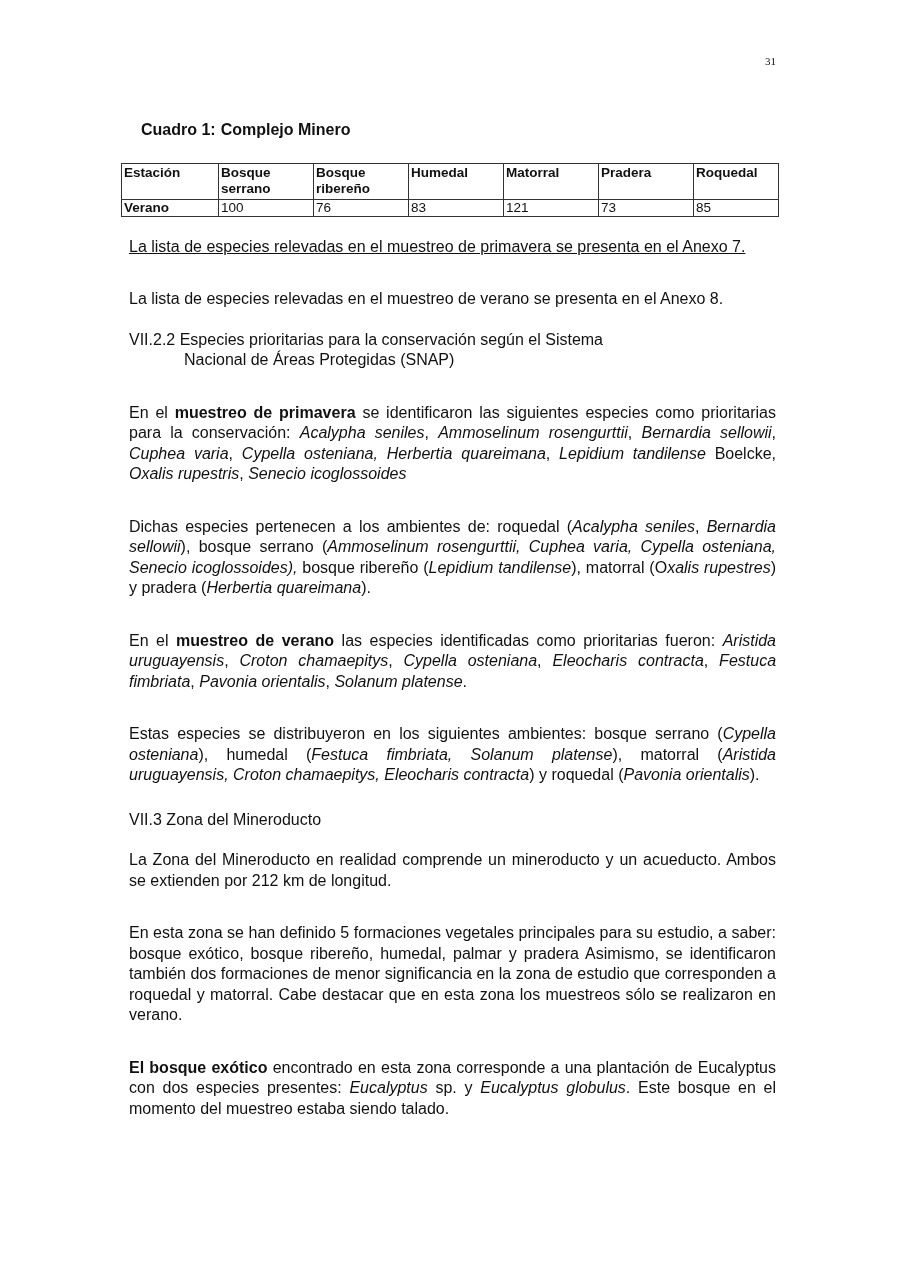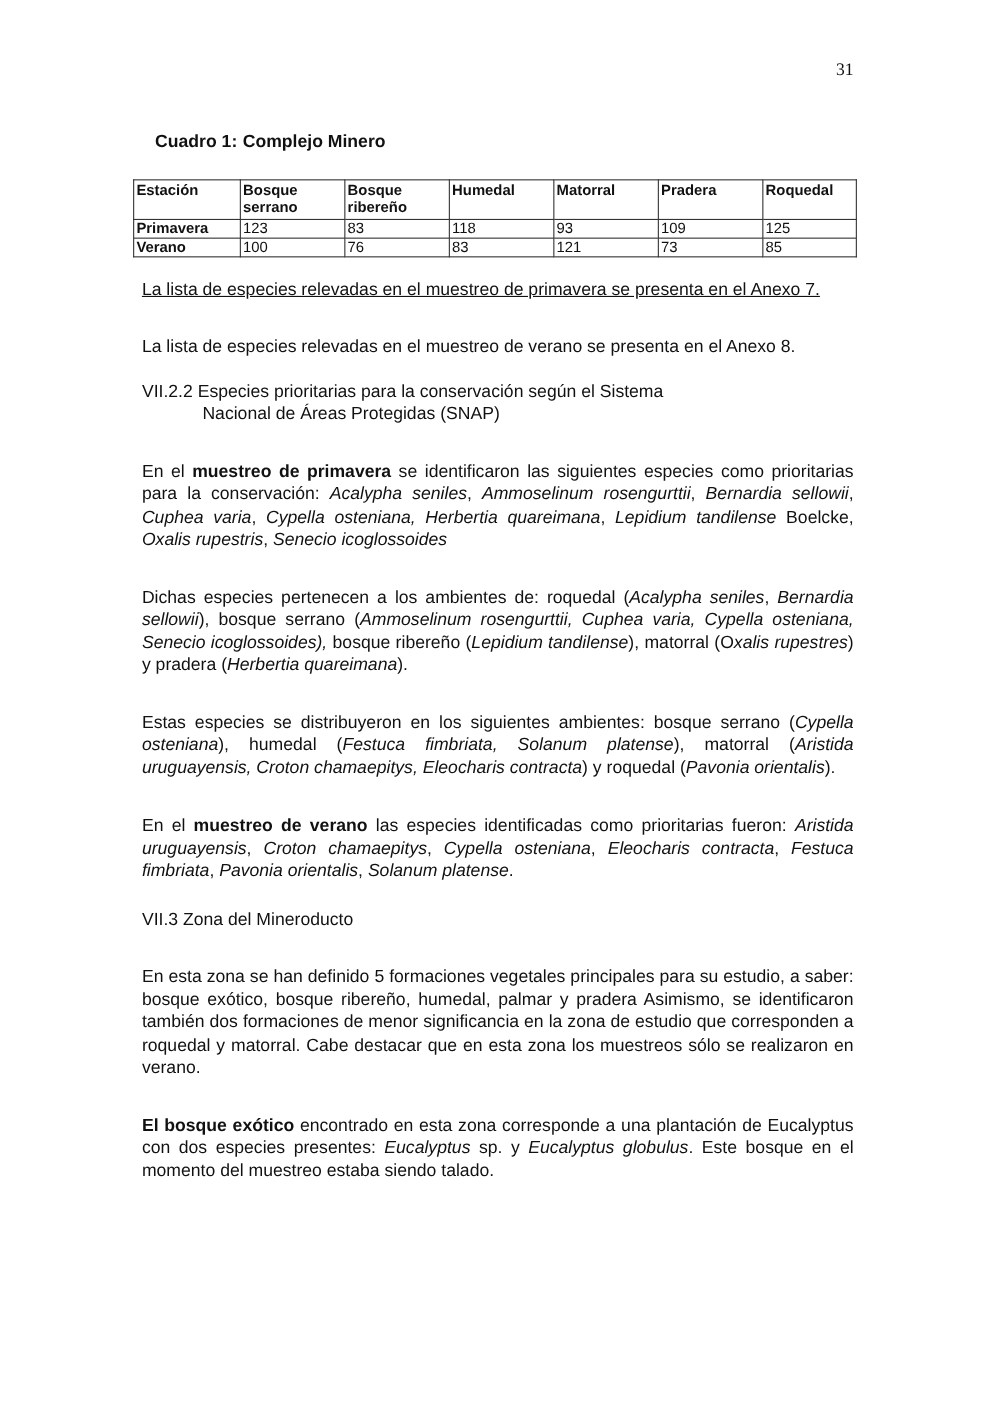--- a/index.html
+++ b/index.html
@@ -1,19 +1,19 @@
 <!DOCTYPE html>
 <html><head>
 <meta charset="utf-8">
 <style>
   html, body { margin: 0; padding: 0; background: #ffffff; }
   body { width: 905px; height: 1280px; position: relative; overflow: hidden; color: #111; }
   .page-number {
     position: absolute; top: 55px; left: 740px; width: 36px; text-align: right;
-    font-family: "Liberation Serif", serif; font-size: 16px;
+    font-family: "Liberation Serif", serif; font-size: 11px;
   }
   .content {
     position: absolute; left: 129px; top: 108px; width: 647px;
     font-family: "Liberation Sans", sans-serif; font-size: 16px; line-height: 20.5px;
   }
   .caption {
     font-weight: bold; font-size: 16px; line-height: 20.5px; margin: 12px;
     display: flex; text-align: justify;
   }
   .caption .lbl { white-space: nowrap; padding-right: 5px; }
@@ -62,29 +62,20 @@
         <th style="width:90px">Bosque serrano</th>
         <th style="width:90px">Bosque ribereño</th>
         <th style="width:90px">Humedal</th>
         <th style="width:90px">Matorral</th>
         <th style="width:90px">Pradera</th>
         <th>Roquedal</th>
       </tr>
     </thead>
     <tbody>
       <tr>
-        <td class="rowhead">Primavera</td>
-        <td>123</td>
-        <td>83</td>
-        <td>118</td>
-        <td>93</td>
-        <td>109</td>
-        <td>125</td>
-      </tr>
-      <tr>
         <td class="rowhead">Verano</td>
         <td>100</td>
         <td>76</td>
         <td>83</td>
         <td>121</td>
         <td>73</td>
         <td>85</td>
       </tr>
     </tbody>
   </table>
@@ -94,22 +85,23 @@
 
   <h2 class="h-snap">
     <span>VII.2.2 Especies prioritarias para la conservación según el Sistema</span>
     <span class="l2">Nacional de Áreas Protegidas (SNAP)</span>
   </h2>
 
   <p class="gap"><span>En el </span><b>muestreo de primavera</b><span> se identificaron las  siguientes especies como prioritarias para la conservación: </span><i>Acalypha seniles</i>, <i>Ammoselinum rosengurttii</i>, <i>Bernardia sellowii</i>, <i>Cuphea varia</i>, <i>Cypella osteniana, Herbertia quareimana</i>, <i>Lepidium tandilense</i><span> Boelcke, </span><i>Oxalis rupestris</i>, <i>Senecio icoglossoides</i></p>
 
   <p class="gap"><span>Dichas especies pertenecen a los ambientes de: roquedal (</span><i>Acalypha seniles</i>, <i>Bernardia sellowii</i><span>), bosque serrano (</span><i>Ammoselinum rosengurttii, Cuphea varia, Cypella osteniana, Senecio icoglossoides),</i><span> bosque ribereño (</span><i>Lepidium tandilense</i><span>), matorral (O</span><i>xalis rupestres</i><span>) y pradera (</span><i>Herbertia quareimana</i><span>).</span></p>
 
+  <p class="gap"><span>En el </span><b>muestreo de verano</b><span> las especies identificadas como prioritarias fueron: </span><i>Aristida uruguayensis</i>, <i>Croton chamaepitys</i>, <i>Cypella osteniana</i>, <i>Eleocharis contracta</i>, <i>Festuca fimbriata</i>,  <i>Pavonia orientalis</i>, <i>Solanum platense</i>.</p>
+
   <p class="gap"><span>Estas especies se distribuyeron en los siguientes ambientes: bosque serrano (</span><i>Cypella osteniana</i><span>), humedal (</span><i>Festuca fimbriata, Solanum platense</i><span>), matorral (</span><i>Aristida uruguayensis, Croton chamaepitys, Eleocharis contracta</i><span>) y roquedal (</span><i>Pavonia orientalis</i><span>).</span></p>
-
-  <p class="gap"><span>En el </span><b>muestreo de verano</b><span> las especies identificadas como prioritarias fueron: </span><i>Aristida uruguayensis</i>, <i>Croton chamaepitys</i>, <i>Cypella osteniana</i>, <i>Eleocharis contracta</i>, <i>Festuca fimbriata</i>,  <i>Pavonia orientalis</i>, <i>Solanum platense</i>.</p>
 
   <h2 class="h-mineroducto">VII.3 Zona del Mineroducto</h2>
 
+  <p class="gap2">La Zona del Mineroducto en realidad comprende un mineroducto y un acueducto. Ambos se extienden por 212 km de longitud.</p>
   <p class="gap">En esta zona se han definido 5 formaciones vegetales principales para su estudio, a saber: bosque exótico, bosque ribereño, humedal, palmar y pradera Asimismo, se identificaron también dos formaciones de menor significancia en la zona de estudio que corresponden a roquedal y matorral. Cabe destacar que en esta zona los muestreos sólo se realizaron en verano.</p>
   <p class="gap"><b>El bosque exótico</b><span> encontrado en esta zona corresponde a una plantación de Eucalyptus con dos especies presentes: </span><i>Eucalyptus</i><span> sp. y </span><i>Eucalyptus globulus</i><span>. Este bosque en el momento del muestreo estaba siendo talado.</span></p>
 
 </div>
 
 </body></html>

